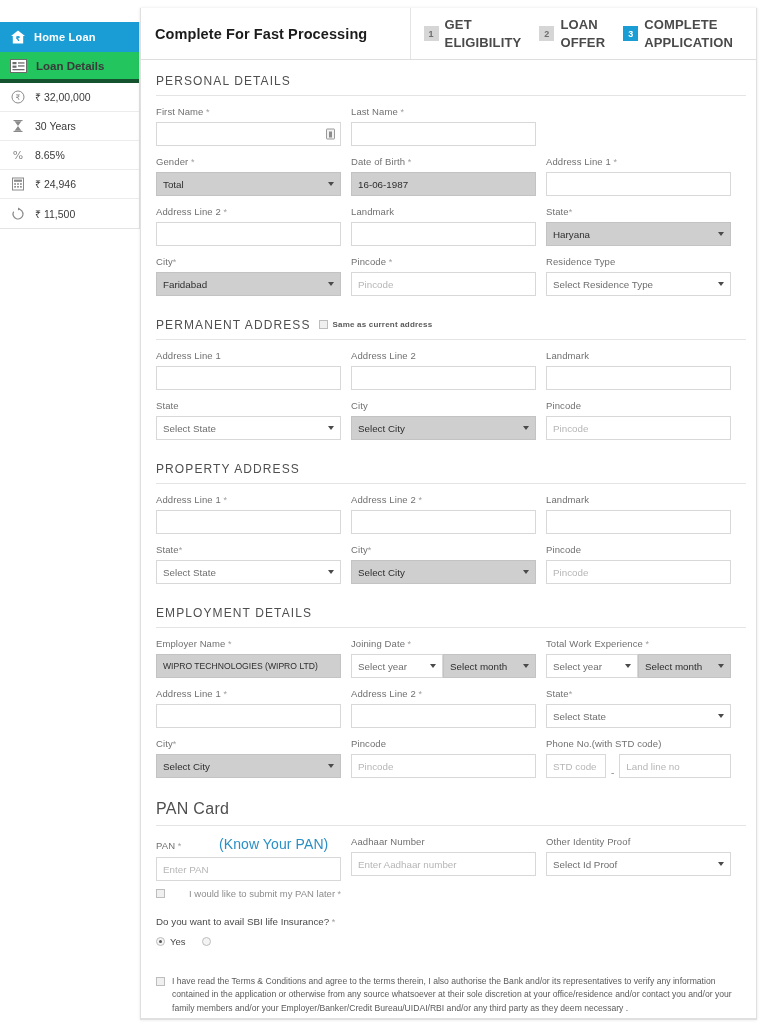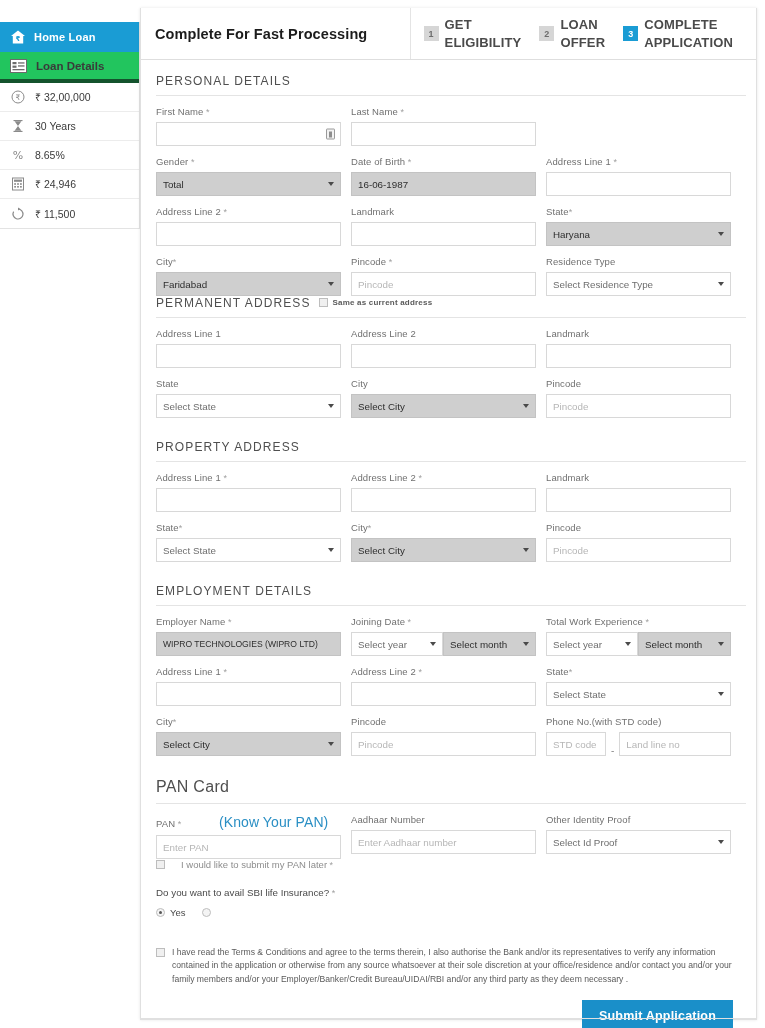--- a/index.html
+++ b/index.html
@@ -152,21 +152,21 @@
     width: 9px; height: 9px; flex: 0 0 9px; border-radius: 50%;
     border: 1px solid #bdbdbd; background: #f4f4f4; display:inline-block;
     position: relative;
   }
   .rb.on::after {
     content:''; position:absolute; left:2px; top:2px;
     width: 3px; height: 3px; border-radius:50%; background:#565656;
   }
 
   .pan-later {
-    display: flex; align-items: center; gap: 16px; 
+    display: flex; align-items: center; gap: 24px; margin-top: 7px;
     font-size: 9.5px; color: #8d8d8d;
   }
   .q-ins { margin-top: 17px; font-size: 9.8px; color: #4a4a4a; }
   .radios { display:flex; align-items:center; gap: 16px; margin-top: 9px; }
   .radio-item { display:flex; align-items:center; gap:5px; font-size:9.5px; color:#4a4a4a; }
 
   .terms {
     display: flex; gap: 7px; margin-top: 28px;
     width: 578px;
   }
@@ -365,21 +365,21 @@
         </div>
         <div class="fld">
           <label class="lbl">Residence Type</label>
           <div class="sel ph2">
             <span>Select Residence Type</span>
             <span class="car"></span>
           </div>
         </div>
       </div>
 
-      <div class="sec-head" style="">
+      <div class="sec-head" style="margin-top:22px;">
         <span class="sec-title">PERMANENT ADDRESS</span>
         <span class="sameas">
           <span class="cb"></span>
           <span>Same as current address</span>
         </span>
       </div>
 
       <div class="row">
         <div class="fld">
           <label class="lbl">Address Line 1</label>

